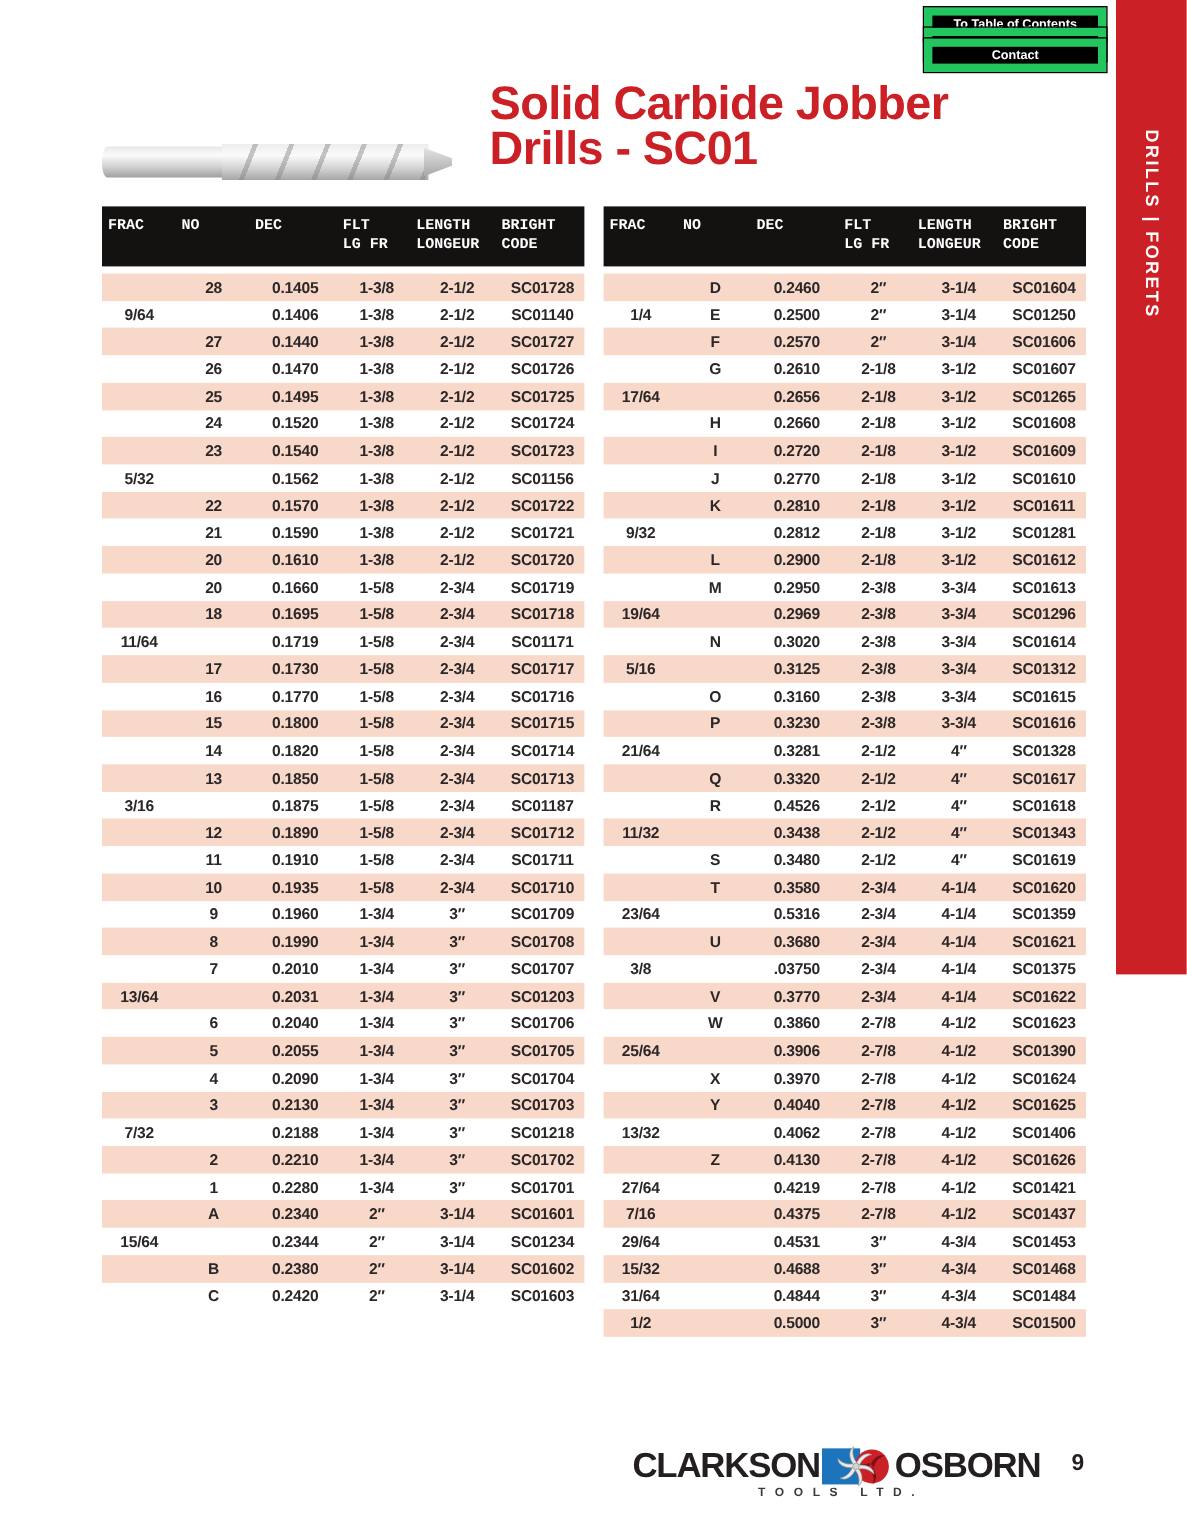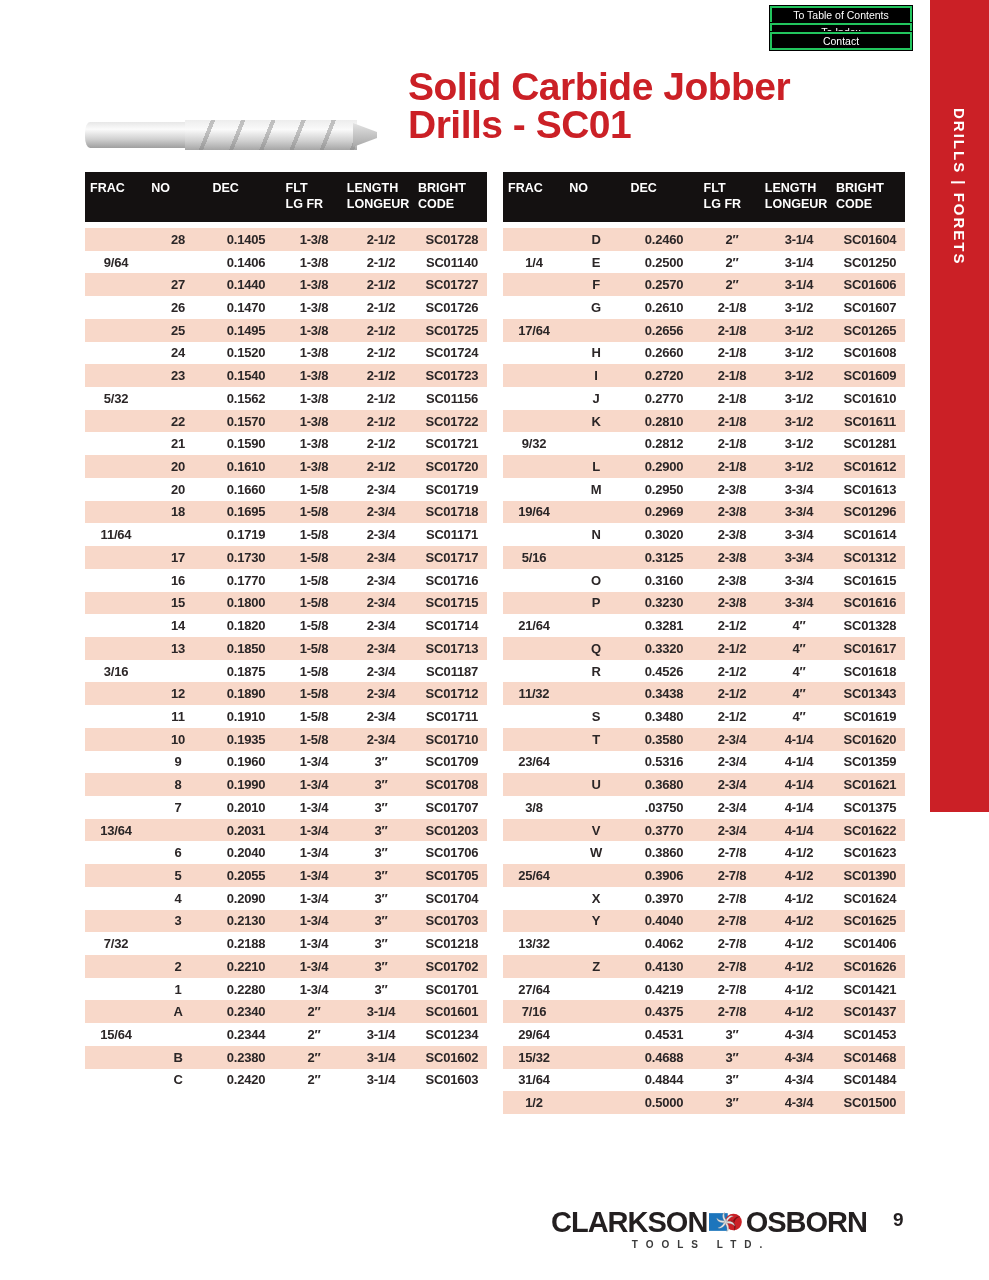--- a/index.html
+++ b/index.html
@@ -3,22 +3,22 @@
 <meta charset="utf-8">
 <style>
   html,body{margin:0;padding:0;}
   body{
     width:989px;height:1280px;position:relative;background:#ffffff;
     font-family:"Liberation Sans", sans-serif;overflow:hidden;
   }
   
   .nav-btn{
     position:absolute;left:770px;width:138px;height:14px;
-    background:#000;border:2px solid #22c55e;outline:1px solid #000;
-    color:#fff;font-size:10.5px;font-weight:normal;text-align:center;line-height:14px;
+    background:#000;border:7px solid #22c55e;outline:1px solid #000;
+    color:#fff;font-size:10.5px;font-weight:bold;text-align:center;line-height:14px;
     cursor:pointer;
   }
   
   .side-bar{
     position:absolute;left:930px;top:0;width:59px;height:812px;background:#cb2026;
   }
   .side-bar-label{
     position:absolute;top:108px;left:50%;transform:translateX(-50%);
     writing-mode:vertical-rl;text-orientation:mixed;
     color:#fff;font-weight:bold;font-size:15px;letter-spacing:2px;white-space:nowrap;
@@ -47,37 +47,37 @@
   }
   
   .ptable{position:absolute;top:172px;width:402px;}
   .ptable.left{left:85px;}
   .ptable.right{left:503px;}
   .t-head{
     height:50px;background:#141111;color:#fff;display:flex;
     font-size:12.5px;font-weight:bold;margin-bottom:6px;
   }
   .h-cell{padding-top:8px;text-align:left;}
-  .h-cell span{display:block;line-height:16px;}
+  .h-cell span{display:block;line-height:16px;font-family:Liberation Mono, monospace;}
   .h-cell.alignleft{text-align:left;padding-left:5px;}
   .t-body{width:402px;}
   .t-row{display:flex;height:22.72px;align-items:center;}
   .t-row.stripe{background:#f8d8c9;}
   .t-cell{
     text-align:center;font-size:13px;font-weight:bold;color:#2b2627;letter-spacing:-.2px;
   }
   .c0{width:62px;}
   .c1{width:62px;}
   .c2{width:74px;}
   .c3{width:62px;}
   .c4{width:72px;}
   .c5{width:70px;}
   
   .footer{position:absolute;top:1205px;left:527px;width:340px;text-align:center;}
-  .brand-row{display:flex;align-items:center;justify-content:center;margin-left:24px;}
+  .brand-row{display:flex;align-items:center;justify-content:center;}
   .brand-word{font-size:29px;font-weight:bold;color:#231f20;letter-spacing:-1px;line-height:30px;}
   .brand-logo{margin:0 2px;display:block;}
   .brand-sub{font-size:10px;font-weight:bold;color:#3a3a3a;letter-spacing:8px;margin-top:0;padding-left:8px;}
   .page-number{
     position:absolute;left:893px;top:1209px;font-size:19px;font-weight:bold;color:#231f20;
   }
 </style>
 </head>
 <body>
 

